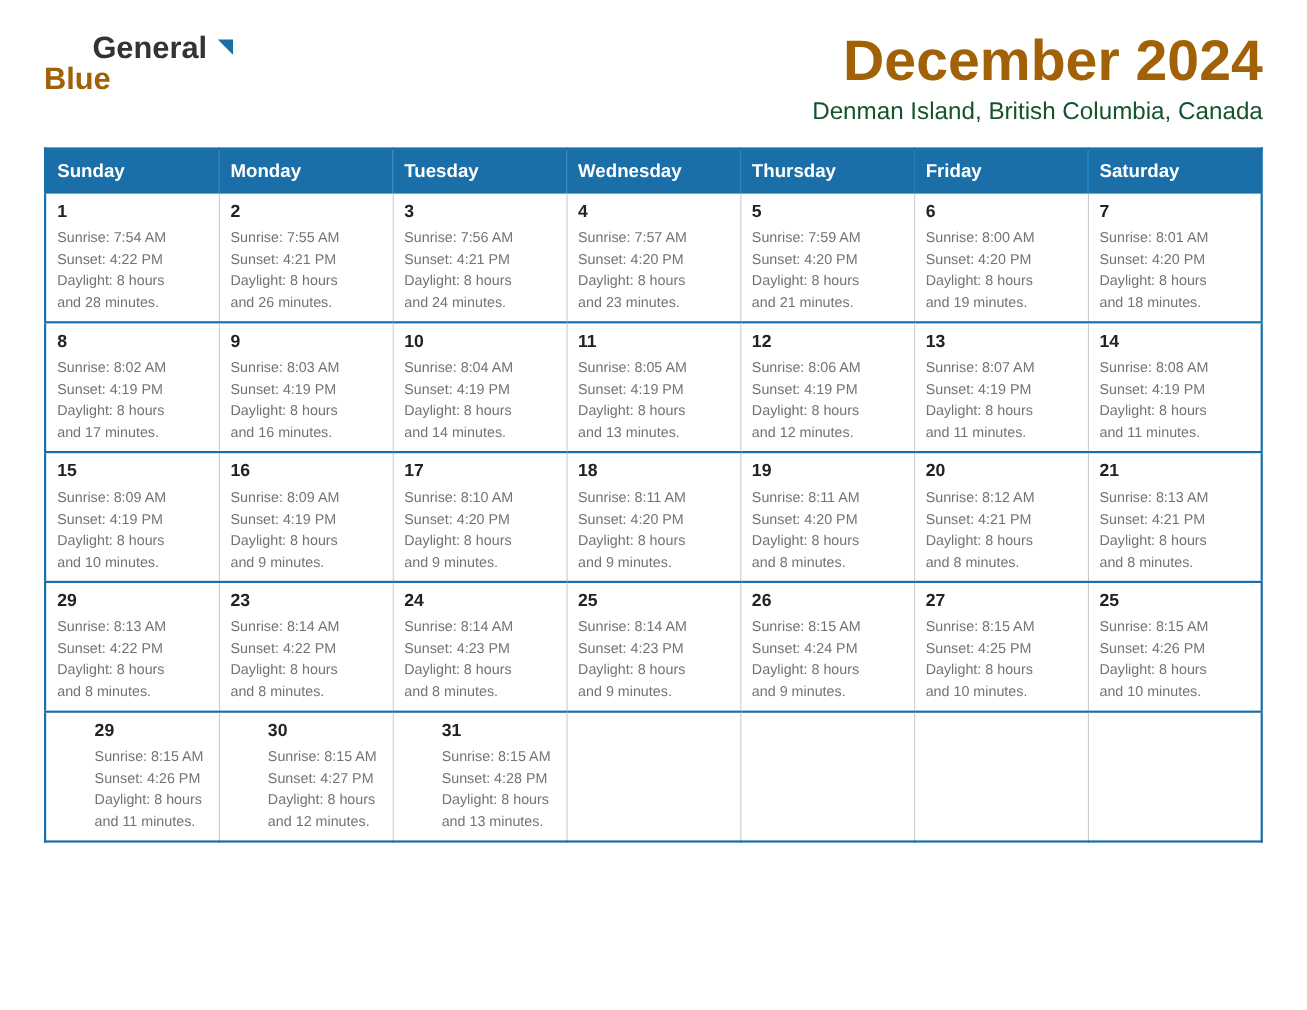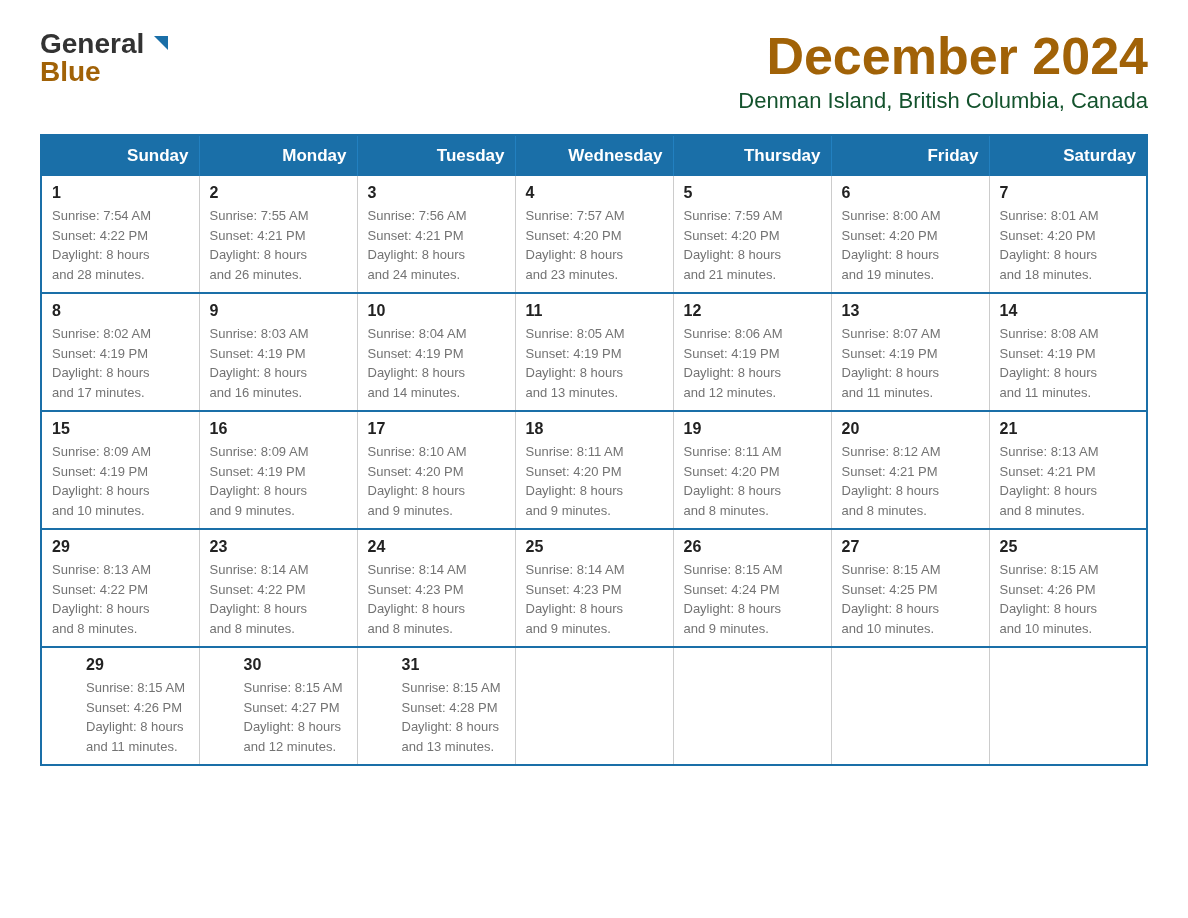--- a/index.html
+++ b/index.html
@@ -39,21 +39,21 @@
       width: 100%;
       border-collapse: collapse;
       border: 2px solid #1a6fa8;
     }
     .calendar-table th {
       background-color: #1a6fa8;
       color: #fff;
       font-size: 17px;
       font-weight: bold;
       padding: 10px 10px;
-      text-align: right;
+      text-align: left;
       border-right: 1px solid #2280c0;
     }
     .calendar-table th:last-child { border-right: none; margin-left: 41px; }
     .calendar-table td {
       vertical-align: top;
       padding: 8px 10px;
       border-right: 1px solid #ccc;
       border-bottom: 2px solid #1a6fa8;
       font-size: 13px;
       color: #333;
@@ -75,21 +75,21 @@
     }
     .empty-cell {
       background: #fff;
     }
   </style>
 </head>
 <body>
 
 <div class="header-area">
   <div class="logo">
-<div style="display:flex;align-items:center;">
+<div style="display:flex;align-items:center;margin-left:44px;">
   <span style="font-size:28px;font-weight:bold;color:#333;line-height:1;">General</span>
   <svg width="22" height="22" viewBox="0 0 22 22" style="margin-left:2px;margin-top:2px;">
     <polygon points="8,2 22,2 22,16" fill="#1a6fa8"></polygon>
   </svg>
 </div>
 <div style="font-size:28px;font-weight:bold;color:#a16207;line-height:1;margin-top:0px;">Blue</div>
 </div>
   <div class="title-area">
     <div class="month-title">December 2024</div>
     <div class="location-title">Denman Island, British Columbia, Canada</div>

